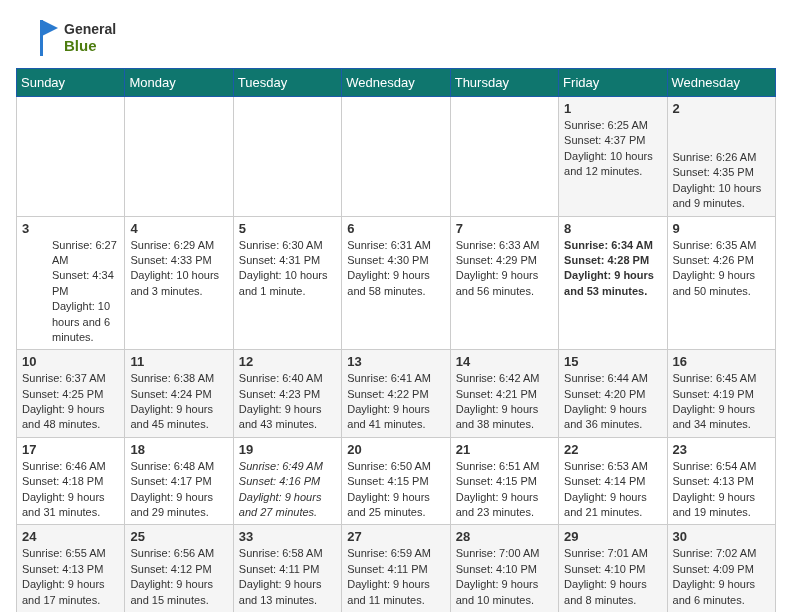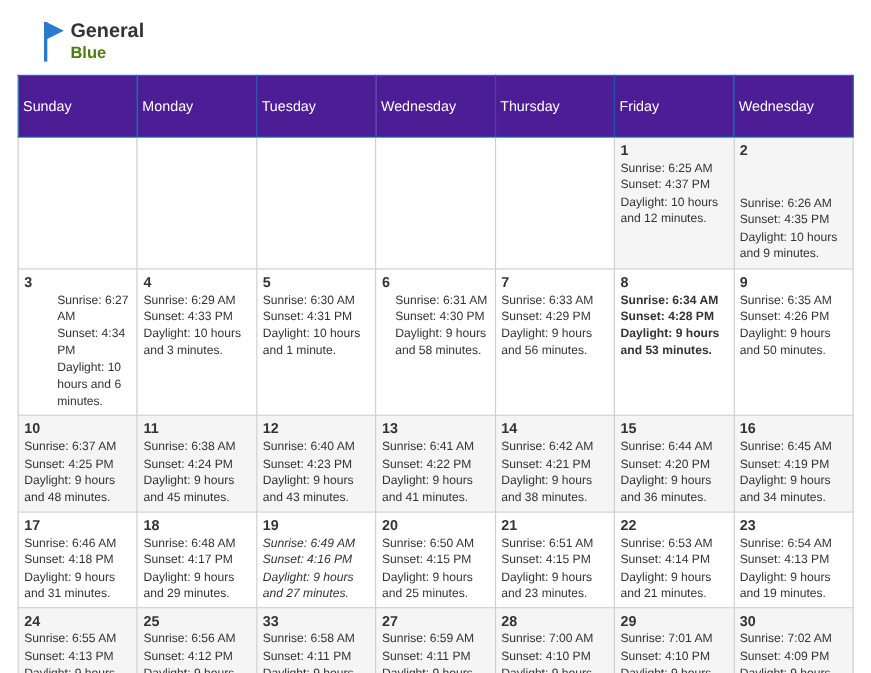--- a/index.html
+++ b/index.html
@@ -32,24 +32,24 @@
     .location-title {
       font-size: 15px;
       color: #555;
     }
     .calendar {
       width: 100%;
       border-collapse: collapse;
       border: 1px solid #ccc;
     }
     .calendar th {
-      background: #4c1d95;
+      background: #0f766e;
       color: #fff;
       font-size: 13px;
-      padding: 20px 4px;
+      padding: 6px 4px;
       text-align: left;
       border: 1px solid #1a5aaa;
       font-weight: normal;
     }
     .calendar td {
       vertical-align: top;
       padding: 4px 5px;
       font-size: 11px;
       color: #333;
       border: 1px solid #ccc;
@@ -81,21 +81,21 @@
 </head>
 <body>
 
 <div class="header-area">
   <div class="logo">
       <svg width="44" height="44" viewBox="0 0 44 44">
         <polygon points="26,4 42,12 26,20" fill="#2a7acf"></polygon>
         <rect x="24" y="4" width="3" height="36" fill="#2a7acf"></rect>
       </svg>
       <div>
-        <div style="font-size: 18px; font-weight: bold; color: rgb(51, 51, 51); line-height: 1.2;">General</div>
+        <div style="font-size: 14px; font-weight: bold; color: rgb(51, 51, 51); line-height: 1.2;">General</div>
         <div style="font-size: 15px; font-weight: bold; color: #4d7c0f; line-height: 1.2;">Blue</div>
       </div>
     </div>
   <div class="title-area">
     <div class="month-title"></div>
     <div class="location-title"></div>
   </div>
 </div>
 
 <table class="calendar">
@@ -144,21 +144,21 @@
 Daylight: 10 hours and 3 minutes.</div>
         </td>
         <td>
           <span class="day-number">5</span>
           <div class="day-info" style="white-space: pre-line;">Sunrise: 6:30 AM
 Sunset: 4:31 PM
 Daylight: 10 hours and 1 minute.</div>
         </td>
         <td>
           <span class="day-number">6</span>
-          <div class="day-info" style="white-space: pre-line; margin-left: 12px;">Sunrise: 6:31 AM
+          <div class="day-info" style="white-space: pre-line;">Sunrise: 6:31 AM
 Sunset: 4:30 PM
 Daylight: 9 hours and 58 minutes.</div>
         </td>
         <td>
           <span class="day-number">7</span>
           <div class="day-info" style="white-space: pre-line;">Sunrise: 6:33 AM
 Sunset: 4:29 PM
 Daylight: 9 hours and 56 minutes.</div>
         </td>
         <td>

